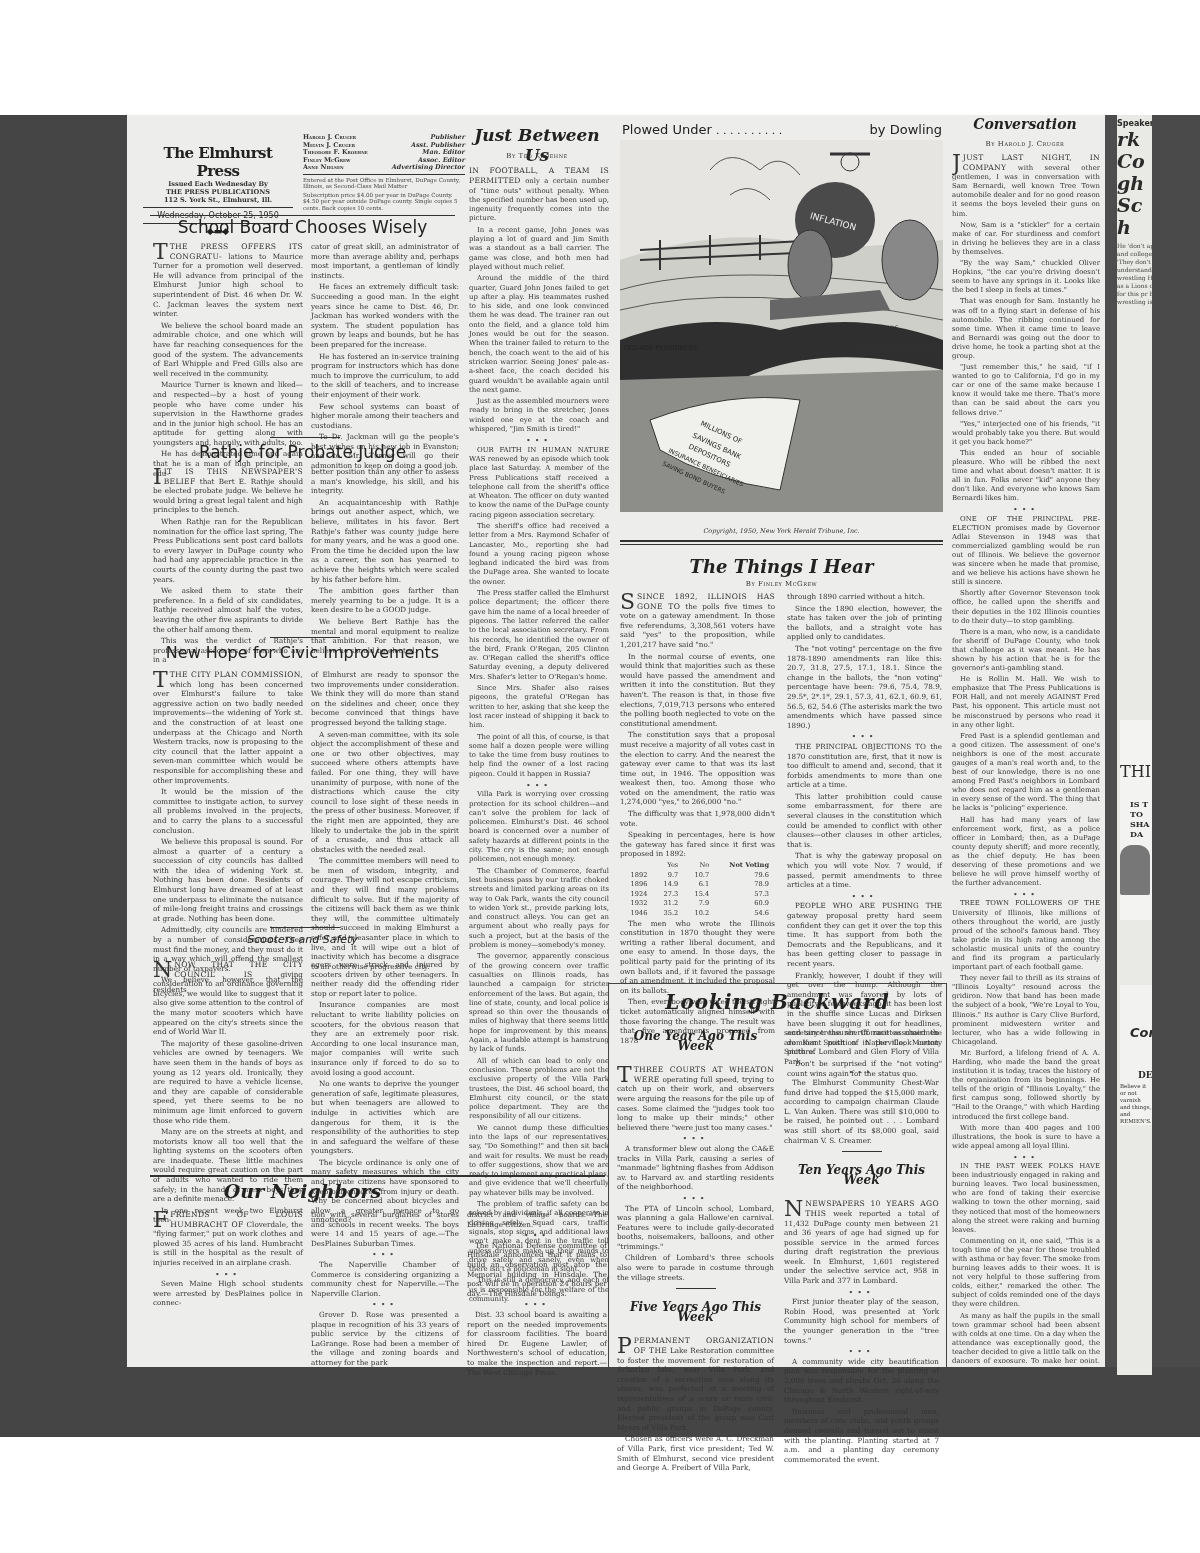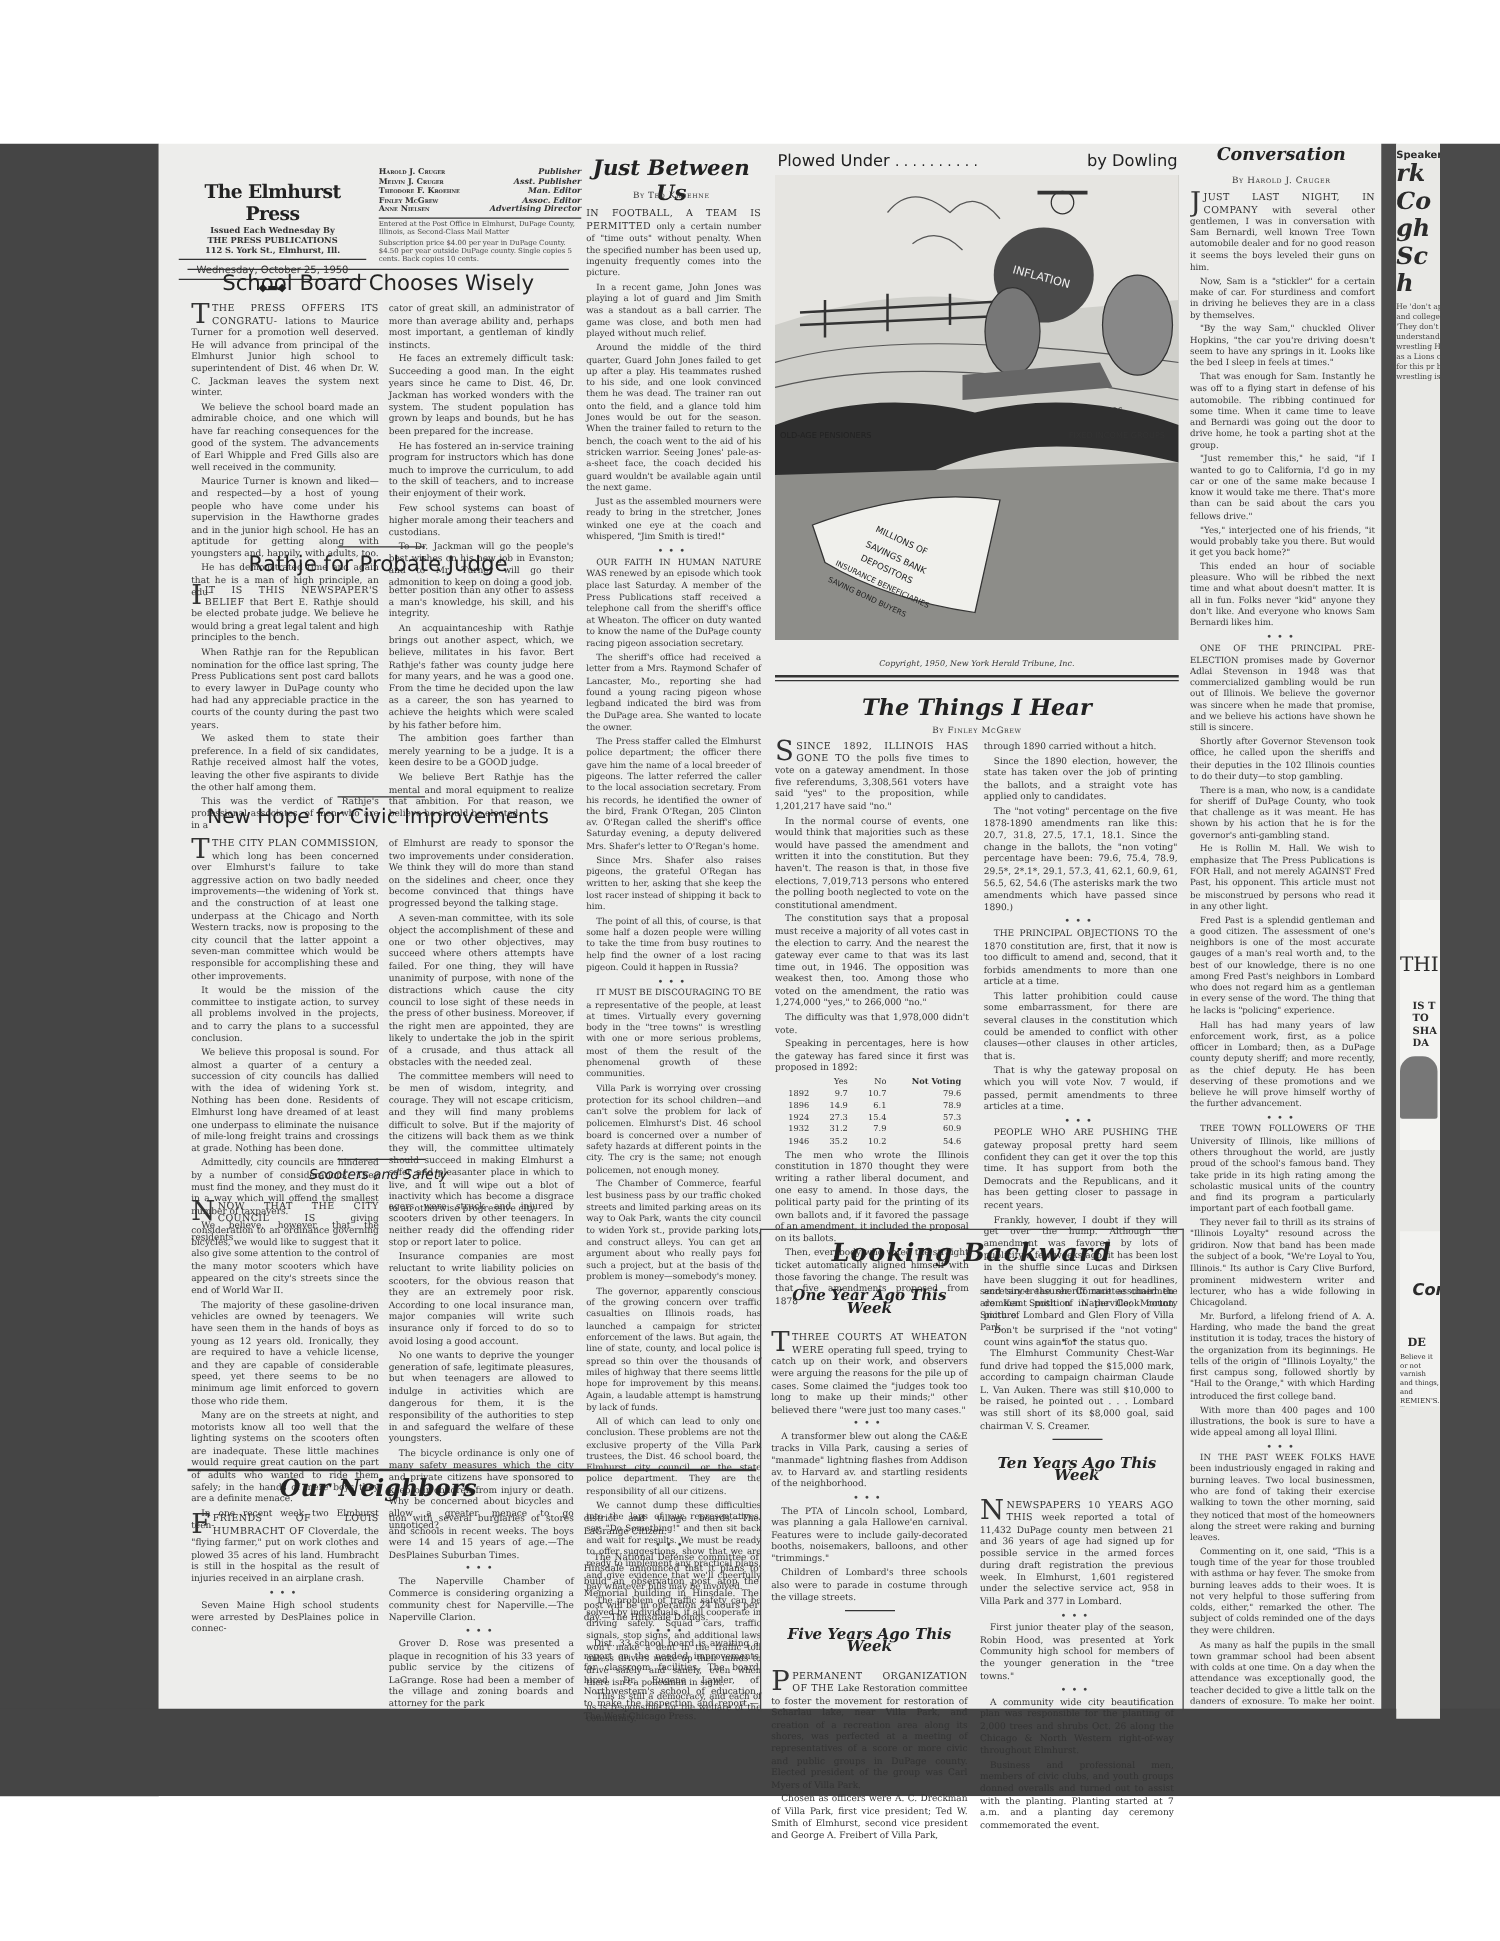--- a/index.html
+++ b/index.html
@@ -177,21 +177,20 @@
   <p>In a recent game, John Jones was playing a lot of guard and Jim Smith was a standout as a ball carrier. The game was close, and both men had played without much relief.</p>
   <p>Around the middle of the third quarter, Guard John Jones failed to get up after a play. His teammates rushed to his side, and one look convinced them he was dead. The trainer ran out onto the field, and a glance told him Jones would be out for the season. When the trainer failed to return to the bench, the coach went to the aid of his stricken warrior. Seeing Jones' pale-as-a-sheet face, the coach decided his guard wouldn't be available again until the next game.</p>
   <p>Just as the assembled mourners were ready to bring in the stretcher, Jones winked one eye at the coach and whispered, "Jim Smith is tired!"</p>
   <div class="dots">•••</div>
   <p>OUR FAITH IN HUMAN NATURE WAS renewed by an episode which took place last Saturday. A member of the Press Publications staff received a telephone call from the sheriff's office at Wheaton. The officer on duty wanted to know the name of the DuPage county racing pigeon association secretary.</p>
   <p>The sheriff's office had received a letter from a Mrs. Raymond Schafer of Lancaster, Mo., reporting she had found a young racing pigeon whose legband indicated the bird was from the DuPage area. She wanted to locate the owner.</p>
   <p>The Press staffer called the Elmhurst police department; the officer there gave him the name of a local breeder of pigeons. The latter referred the caller to the local association secretary. From his records, he identified the owner of the bird, Frank O'Regan, 205 Clinton av. O'Regan called the sheriff's office Saturday evening, a deputy delivered Mrs. Shafer's letter to O'Regan's home.</p>
   <p>Since Mrs. Shafer also raises pigeons, the grateful O'Regan has written to her, asking that she keep the lost racer instead of shipping it back to him.</p>
   <p>The point of all this, of course, is that some half a dozen people were willing to take the time from busy routines to help find the owner of a lost racing pigeon. Could it happen in Russia?</p>
   <div class="dots">•••</div>
-  <p>IT MUST BE DISCOURAGING TO BE a representative of the people, at least at times. Virtually every governing body in the "tree towns" is wrestling with one or more serious problems, most of them the result of the phenomenal growth of these communities.</p>
   <p>Villa Park is worrying over crossing protection for its school children—and can't solve the problem for lack of policemen. Elmhurst's Dist. 46 school board is concerned over a number of safety hazards at different points in the city. The cry is the same; not enough policemen, not enough money.</p>
   <p>The Chamber of Commerce, fearful lest business pass by our traffic choked streets and limited parking areas on its way to Oak Park, wants the city council to widen York st., provide parking lots, and construct alleys. You can get an argument about who really pays for such a project, but at the basis of the problem is money—somebody's money.</p>
   <p>The governor, apparently conscious of the growing concern over traffic casualties on Illinois roads, has launched a campaign for stricter enforcement of the laws. But again, the line of state, county, and local police is spread so thin over the thousands of miles of highway that there seems little hope for improvement by this means. Again, a laudable attempt is hamstrung by lack of funds.</p>
   <p>All of which can lead to only one conclusion. These problems are not the exclusive property of the Villa Park trustees, the Dist. 46 school board, the Elmhurst city council, or the state police department. They are the responsibility of all our citizens.</p>
   <p>We cannot dump these difficulties into the laps of our representatives, say, "Do Something!" and then sit back and wait for results. We must be ready to offer suggestions, show that we are ready to implement any practical plans, and give evidence that we'll cheerfully pay whatever bills may be involved.</p>
   <p>The problem of traffic safety can be solved by individuals, if all cooperate in driving safely. Squad cars, traffic signals, stop signs, and additional laws won't make a dent in the traffic toll unless drivers make up their minds to drive safely and sanely, even when there isn't a policeman in sight.</p>
   <p>This is still a democracy, and each of us is responsible for the welfare of the community.</p>
 </div>
 
 <div style="position:absolute;left:622px;top:122px;width:320px;font-family:'DejaVu Sans',sans-serif;font-size:13px;color:#222;">
@@ -372,15 +371,15 @@
 <div class="ad" style="left:1120px;top:720px;width:32px;height:200px;background:#f3f3f1;">
   <div style="font-family:'DejaVu Serif',serif;font-size:16px;margin-top:42px;">THIS</div>
   <div style="font-size:8px;margin-left:10px;margin-top:18px;font-weight:bold;">IS T</div>
   <div style="font-size:8px;margin-left:10px;font-weight:bold;">TO</div>
   <div style="font-size:8px;margin-left:10px;font-weight:bold;">SHA</div>
   <div style="font-size:8px;margin-left:10px;font-weight:bold;">DA</div>
   <div style="width:30px;height:50px;margin-top:6px;background:#777;border-radius:12px 12px 2px 2px;"></div>
 </div>
 <div class="ad" style="left:1120px;top:985px;width:32px;height:140px;background:#f2f2f0;">
   <div style="font-family:'DejaVu Sans',sans-serif;font-style:italic;font-weight:bold;font-size:13px;margin-top:40px;margin-left:10px;">Com</div>
-  <div style="font-size:9px;font-weight:bold;margin-left:6px;margin-top:30px;">DE</div>
+  <div style="font-size:9px;font-weight:bold;margin-left:18px;margin-top:30px;">DE</div>
   <div style="font-size:5.5px;line-height:7px;margin-top:3px;">Believe it or not varnish and things, and REMIEN'S. To re-decorate when you want at</div>
 </div>
 
 </body></html>

